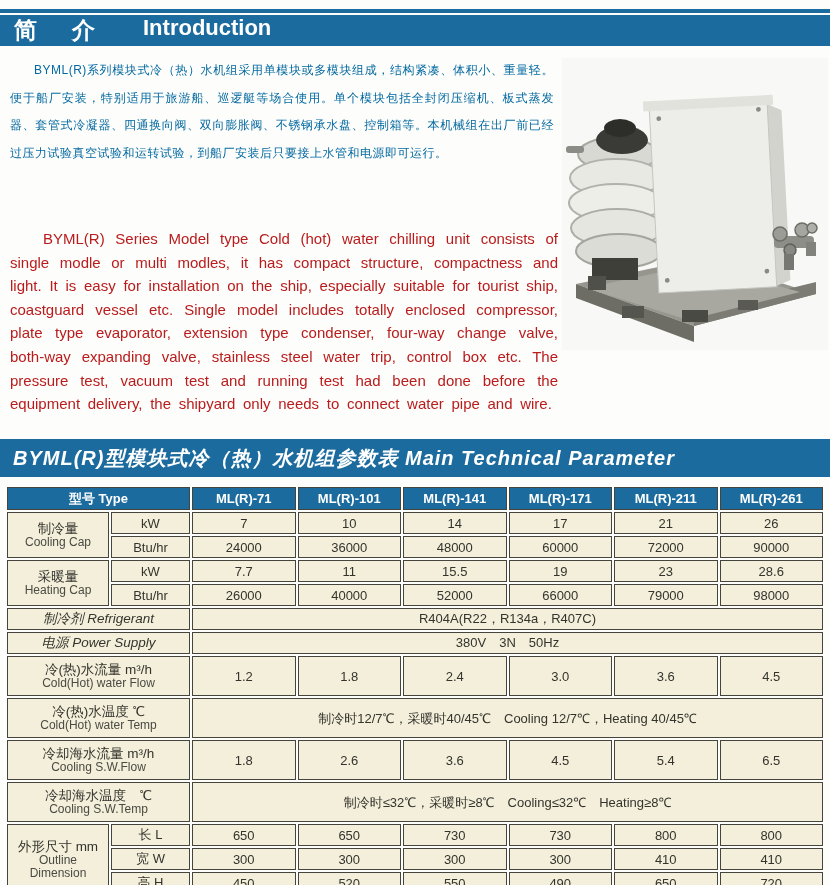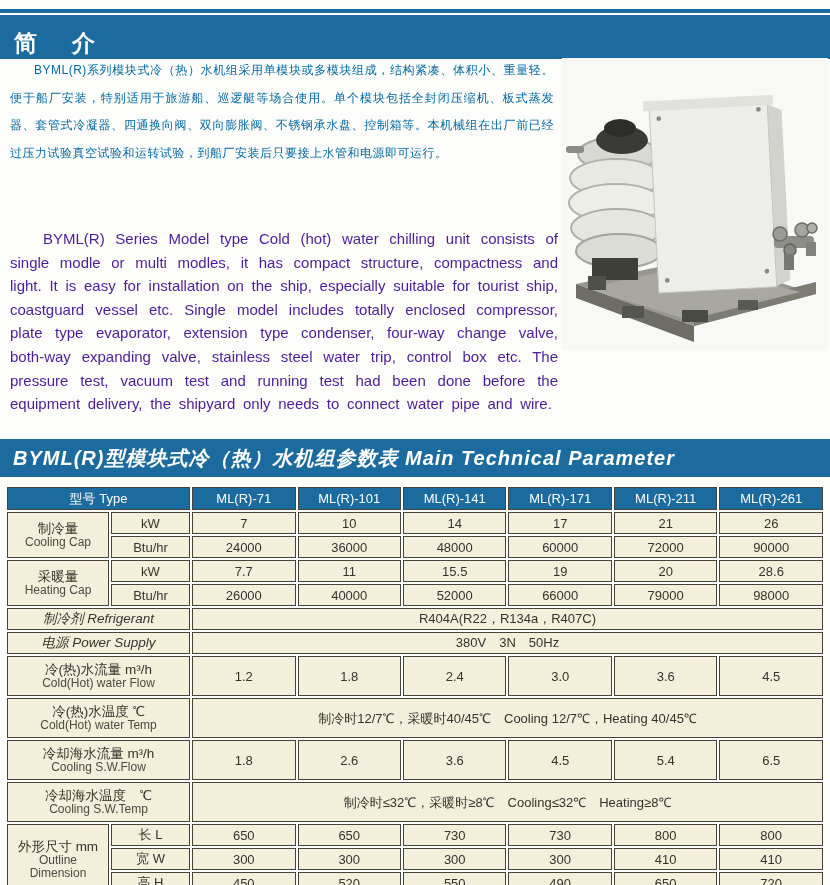--- a/index.html
+++ b/index.html
@@ -1,59 +1,60 @@
 <!DOCTYPE html>
 <html><head>
 <meta charset="utf-8">
 <style>
   * { margin:0; padding:0; box-sizing:border-box; }
   html,body { background:#ffffff; }
   body { font-family:"Liberation Sans", sans-serif; }
   #page { position:relative; width:830px; height:885px; background:#fdfdfb; overflow:hidden; margin:0 auto; }
 
   .topstrip { position:absolute; left:0; top:9px; width:830px; height:4px; background:#1b6b9e; }
-  .titlebar { position:absolute; left:0; top:15px; width:830px; height:44px; background:#1b6b9e;
-              color:#fff; display:flex; align-items:flex-end; padding-left:14px; }
+  .titlebar { position:absolute; left:0; top:15px; width:830px; height:31px; background:#1b6b9e;
+              color:#fff; display:flex; align-items:flex-start; padding-left:14px; }
   .titlebar .zh { font-size:23px; font-weight:bold; letter-spacing:6px; }
   .titlebar .en { font-size:22px; font-weight:bold; margin-left:42px; }
 
   .para-zh { position:absolute; left:10px; top:57px; width:544px; font-size:12px; line-height:27.5px;
              color:#0369a1; text-align:justify; text-indent:2em; letter-spacing:0.5px; }
   .para-en { position:absolute; left:10px; top:227px; width:548px; font-size:15px; line-height:23.6px;
-             color:#4c1d95; text-align:justify; text-indent:2.2em; word-spacing:3.5px; }
+             color:#b91c1c; text-align:justify; text-indent:2.2em; word-spacing:3.5px; }
 
   .photo { position:absolute; left:562px; top:58px; width:266px; height:292px; }
 
   .parambar { position:absolute; left:0; top:439px; width:830px; height:38px; background:#1b6b9e;
               color:#fff; font-size:20px; font-weight:bold; display:flex; align-items:center;
               padding-left:13px; letter-spacing:1px;font-style:italic; }
 
   .tblwrap { position:absolute; left:5px; top:485px; width:820px; }
   table { width:100%; border-collapse:separate; border-spacing:2px; table-layout:fixed; }
   col.c-label { width:102px; }
   col.c-unit  { width:79px; }
   th, td { border:1px solid #45453d; background:#f4efdb; color:#34342d; text-align:center;
            vertical-align:middle; font-size:13px; padding:0 2px; overflow:hidden; }
-  th.hdr { background:#1b6b9e; color:#fff; font-weight:normal; font-size:13px; height:23px; }
+  th.hdr { background:#1b6b9e; color:#fff; font-weight:bold; font-size:13px; height:23px; }
   tr.sm > td { height:22px; }
   tr.md > td { height:40px; }
   td.lbl .l1 { display:block; font-size:13.5px; line-height:15px; }
   td.lbl .l2 { display:block; font-size:12px;  line-height:13px; color:#4a4a42; }
   td.one { font-size:13.5px;font-style:italic; }
   td.val { font-size:13px; }
 </style>
 </head>
 <body>
 
 <div id="page">
 
   <div class="topstrip"></div>
 
   <div class="titlebar">
     <span class="zh">简　介</span>
+    <span class="en">Introduction</span>
   </div>
 
   <p class="para-zh">BYML(R)系列模块式冷（热）水机组采用单模块或多模块组成，结构紧凑、体积小、重量轻。便于船厂安装，特别适用于旅游船、巡逻艇等场合使用。单个模块包括全封闭压缩机、板式蒸发器、套管式冷凝器、四通换向阀、双向膨胀阀、不锈钢承水盘、控制箱等。本机械组在出厂前已经过压力试验真空试验和运转试验，到船厂安装后只要接上水管和电源即可运行。</p>
   <p class="para-en">BYML(R) Series Model type Cold (hot) water chilling unit consists of single modle or multi modles, it has compact structure, compactness and light. It is easy for installation on the ship, especially suitable for tourist ship, coastguard vessel etc. Single model includes totally enclosed compressor, plate type evaporator, extension type condenser, four-way change valve, both-way expanding valve, stainless steel water trip, control box etc. The pressure test, vacuum test and running test had been done before the equipment delivery, the shipyard only needs to connect water pipe and wire.</p>
 
   <svg class="photo" viewBox="0 0 266 292" xmlns="http://www.w3.org/2000/svg">
     <rect x="0" y="0" width="266" height="292" fill="#f8f8f6"></rect>
 
     <g>
       <polygon points="14,226 132,268 254,236 140,200" fill="#96968f"></polygon>
@@ -153,21 +154,21 @@
       <tr class="sm">
         <td class="lbl" rowspan="2">
           <span class="l1">采暖量</span>
           <span class="l2">Heating Cap</span>
         </td>
         <td>kW</td>
         <td class="val">7.7</td>
         <td class="val">11</td>
         <td class="val">15.5</td>
         <td class="val">19</td>
-        <td class="val">20</td>
+        <td class="val">23</td>
         <td class="val">28.6</td>
       </tr>
       <tr class="sm">
         <td>Btu/hr</td>
         <td class="val">26000</td>
         <td class="val">40000</td>
         <td class="val">52000</td>
         <td class="val">66000</td>
         <td class="val">79000</td>
         <td class="val">98000</td>

